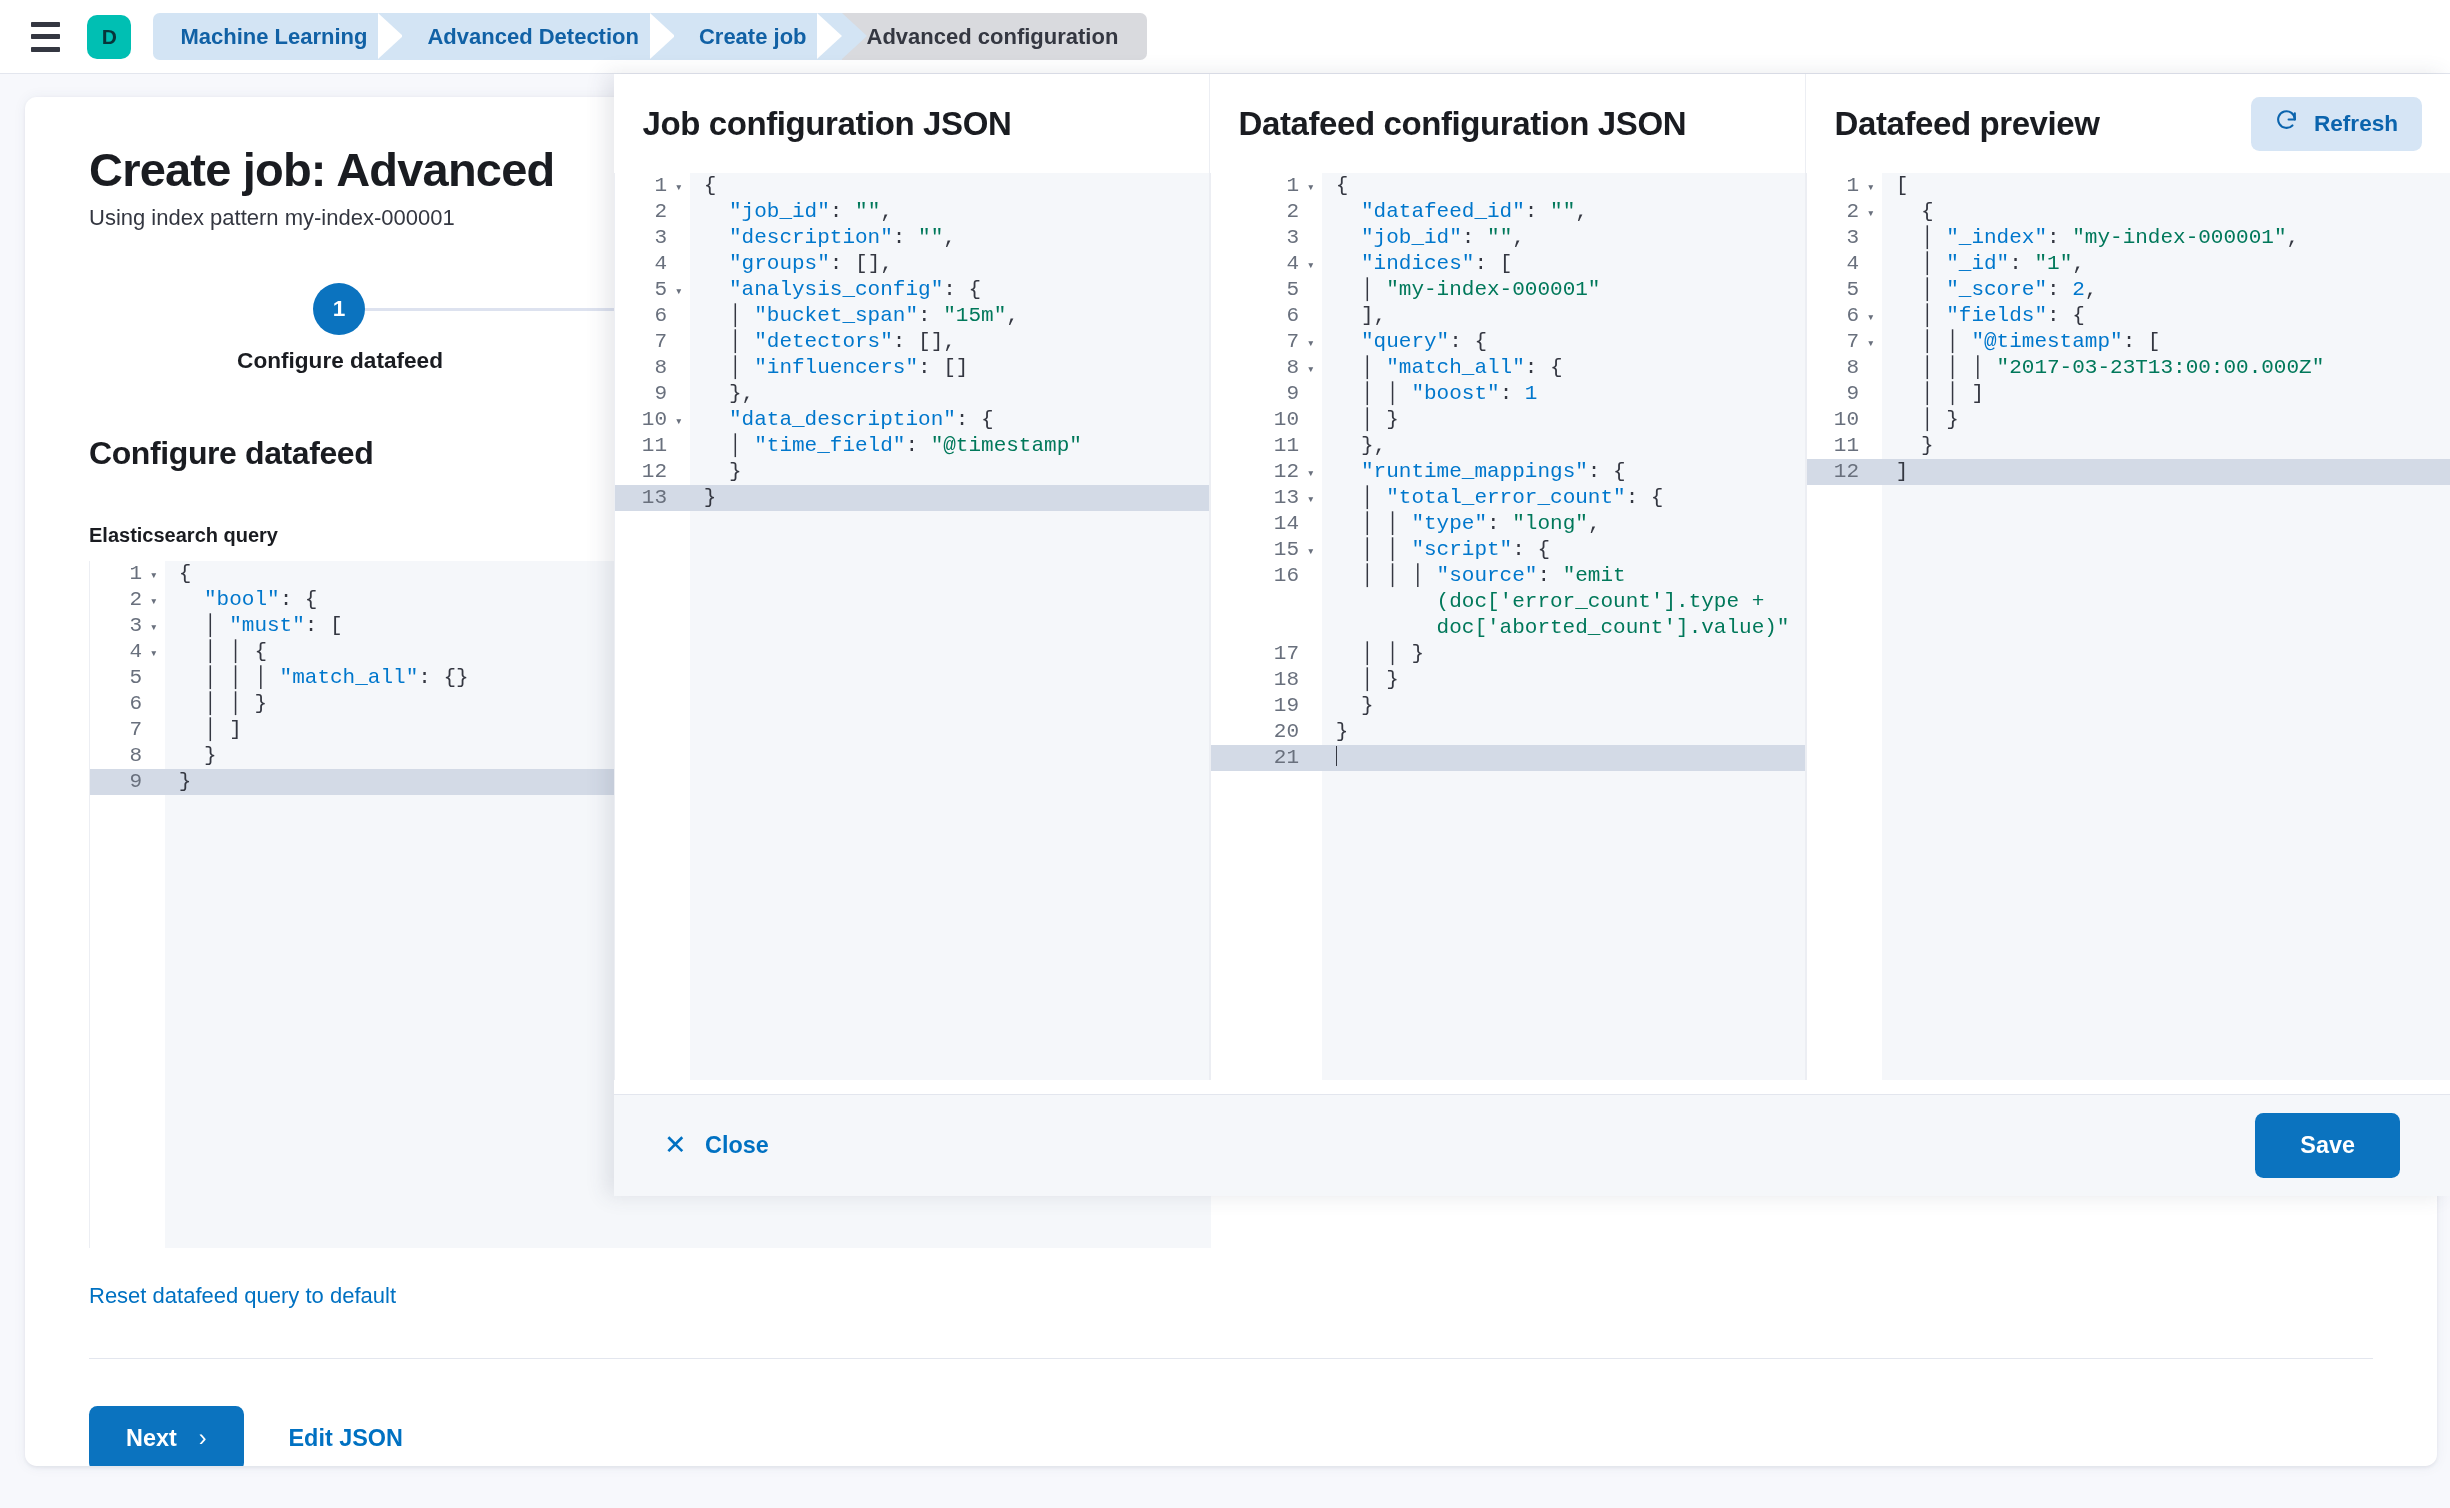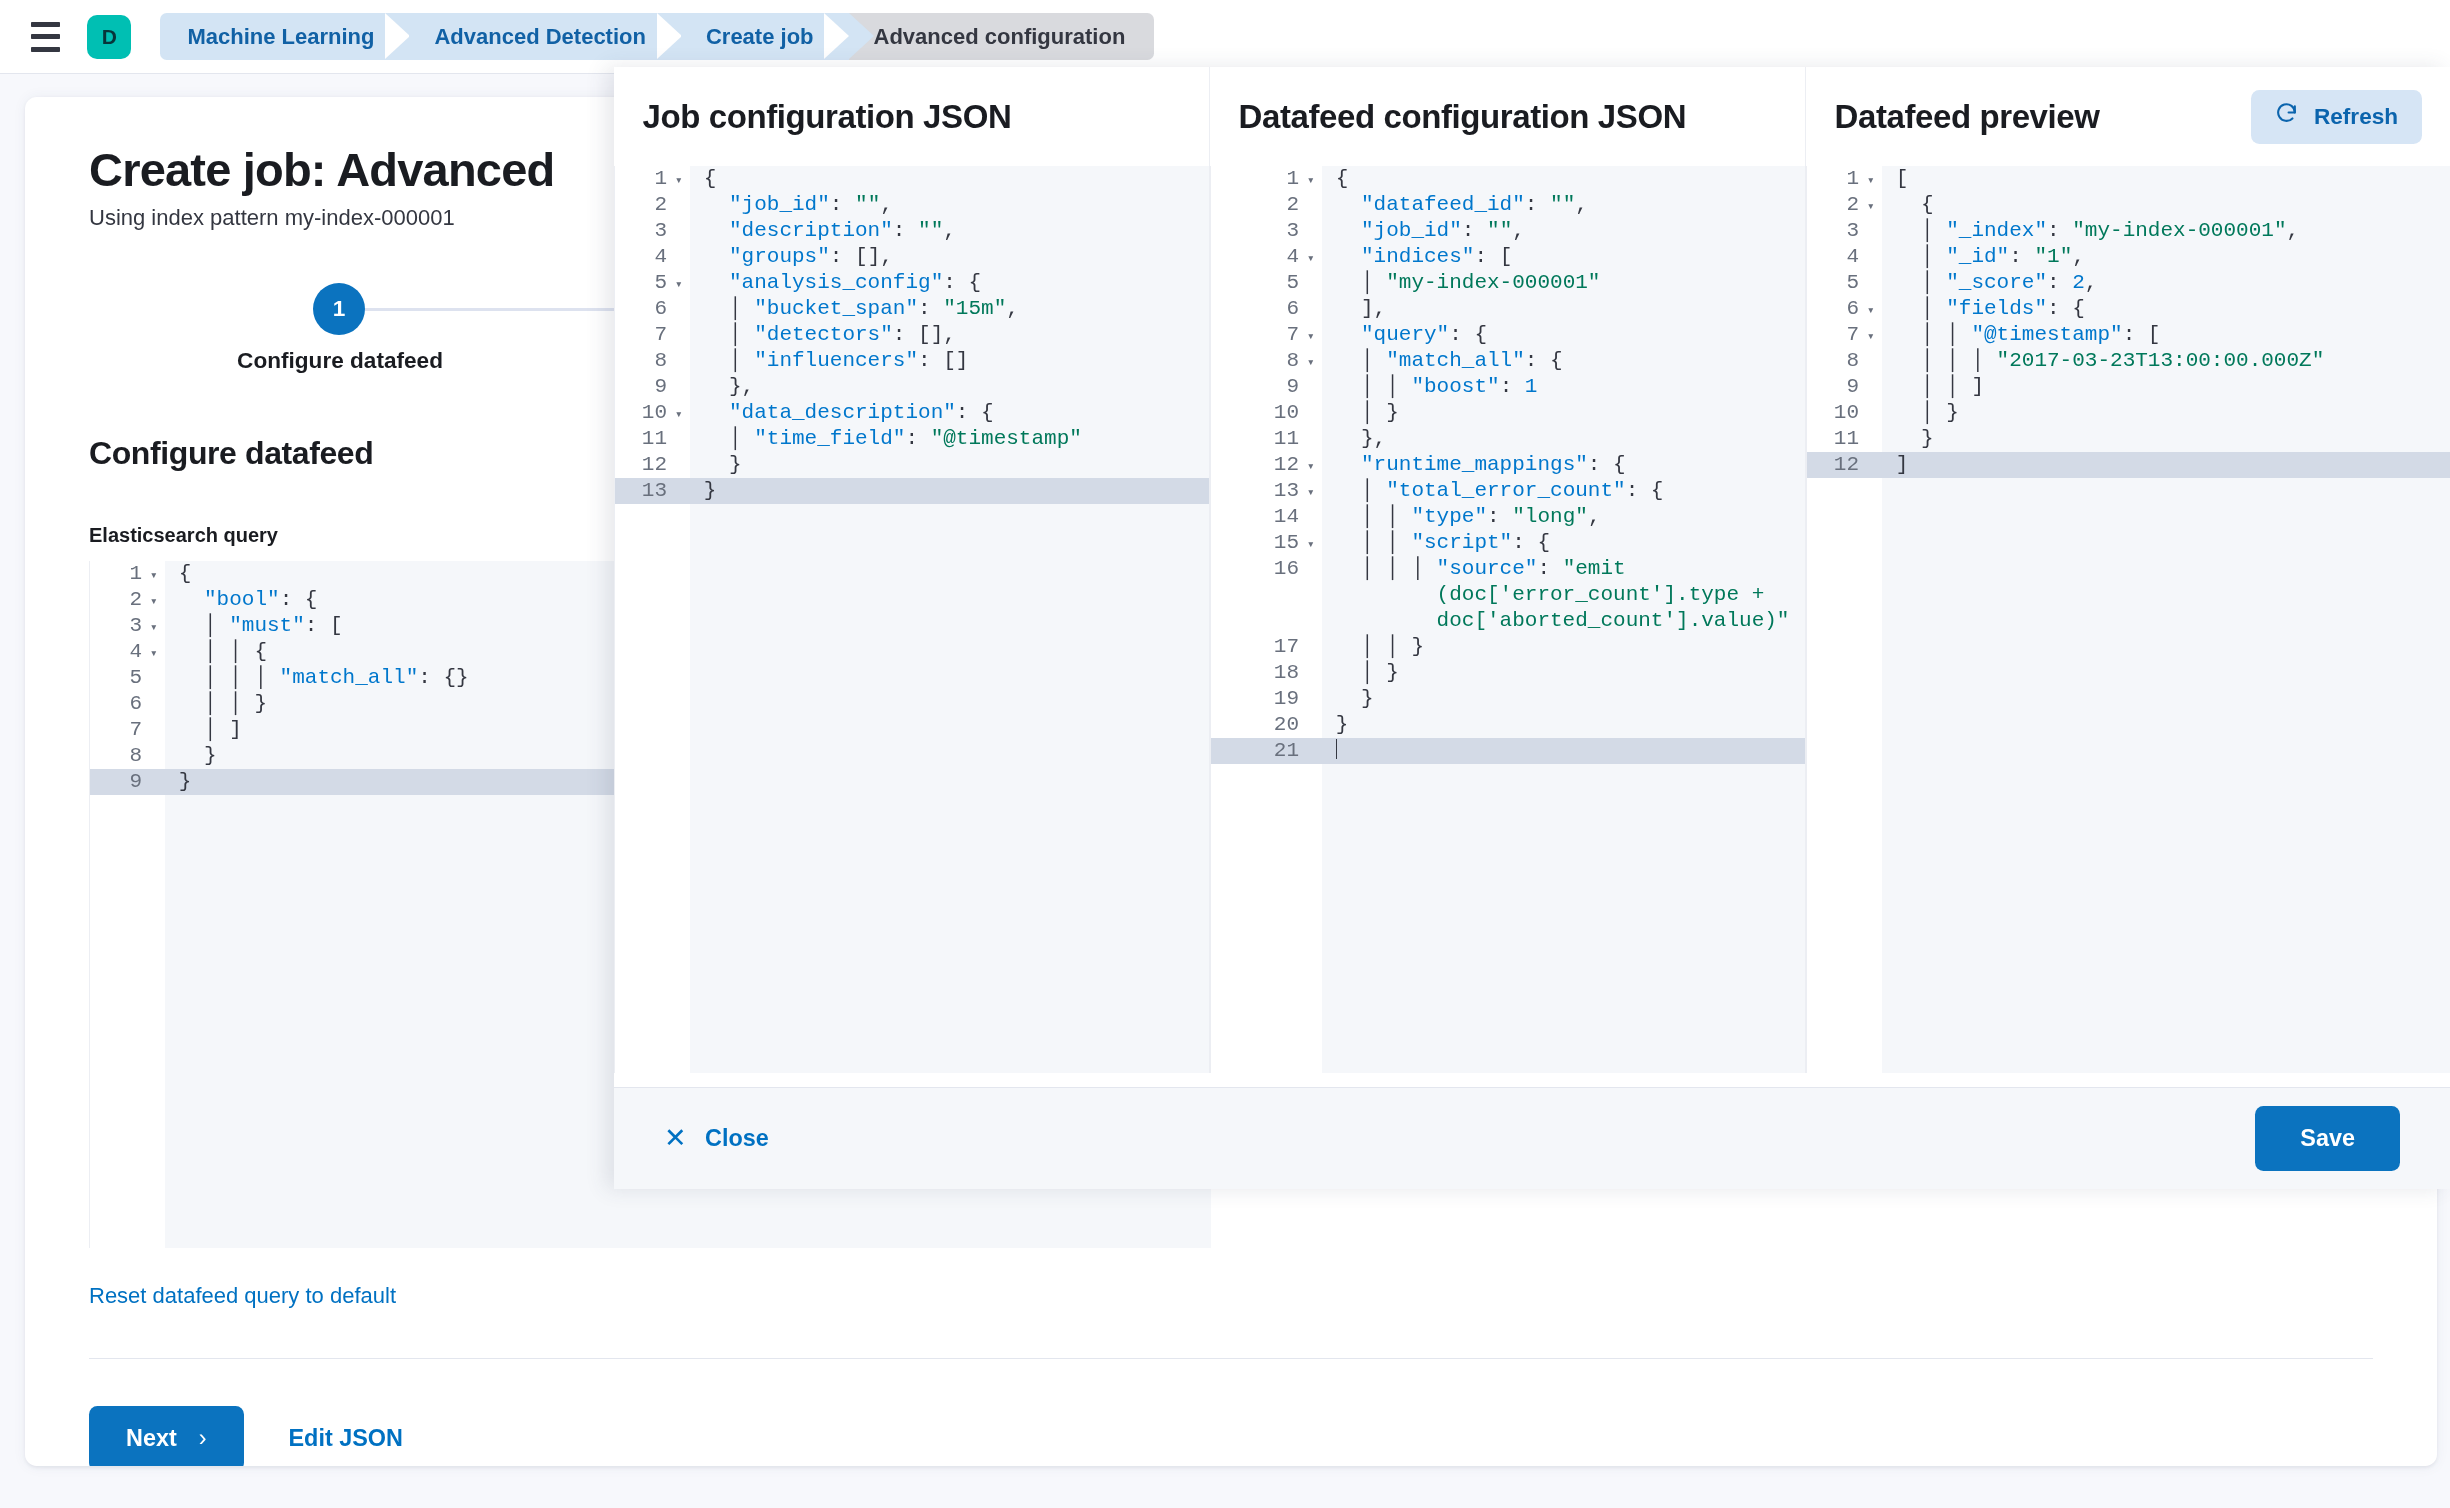--- a/index.html
+++ b/index.html
@@ -24,21 +24,21 @@
             flex-direction:column; justify-content:center; align-items:center; gap:7.5px; cursor:pointer;}
   #burger i { display:block; width:28.5px; height:5px; background:#343741; border-radius:0.8px; }
 
   #deploy-badge {
     width:44px; height:44px; margin-left:18.4px; border-radius:10px;
     background:#00bfb3; color:#07353a; font-weight:700; font-size:21px;
     display:flex; align-items:center; justify-content:center;
     letter-spacing:0px;
   }
 
-  #breadcrumbs { display:flex; align-items:flex-end; margin-left:29px; height:47px; }
+  #breadcrumbs { display:flex; align-items:flex-end; margin-left:22px; height:47px; }
   .crumb {
     position:relative; height:47px; display:flex; align-items:center;
     padding:0 35px 0 25px; font-size:22px; font-weight:600;
     background:#d3e4f4; color:#1161a5; white-space:nowrap;
   }
   .crumb:first-child { border-radius:6.7px 0 0 6.7px; padding-left:27px; }
   .crumb.last { background:#d9dade; color:#343741; border-radius:0 6.7px 6.7px 0; padding-right:28.5px;}
   .crumb .notch {
     position:absolute; right:-0.8px; top:0; width:25px; height:47px;
     overflow:hidden; pointer-events:none;
@@ -118,21 +118,21 @@
   #next-btn {
     background:#0b73bf; color:#ffffff; border:none; border-radius:8.4px;
     height:65px; padding:0 37px; font-size:23.4px; font-weight:700; cursor:pointer;
     display:flex; align-items:center; gap:22px; font-family:"Liberation Sans", sans-serif;justify-content:flex-end;
   }
   #next-btn .chev { font-size:23.4px; font-weight:400;}
   #editjson-link { font-size:23.4px; font-weight:700; color:#0071c2; cursor:pointer;}
 
   
   #flyout {
-    position:absolute; left:614px; top:67px; width:1836px; height:1122px;
+    position:absolute; left:614px; top:74px; width:1836px; height:1122px;
     background:#ffffff;
     box-shadow:-8.4px 0 20px rgba(54,67,94,.12);
     display:flex; flex-direction:column;
     z-index:10;
     gap:14px;
   }
   #flyout-body { flex:1 1 auto; display:flex; overflow:hidden; }
   .col { display:flex; flex-direction:column; border-right:0.8px solid #eceef3; }
   .col:last-child { border-right:none; }
   .col-head { height:99px; display:flex; align-items:center; padding:0 28.5px; }

